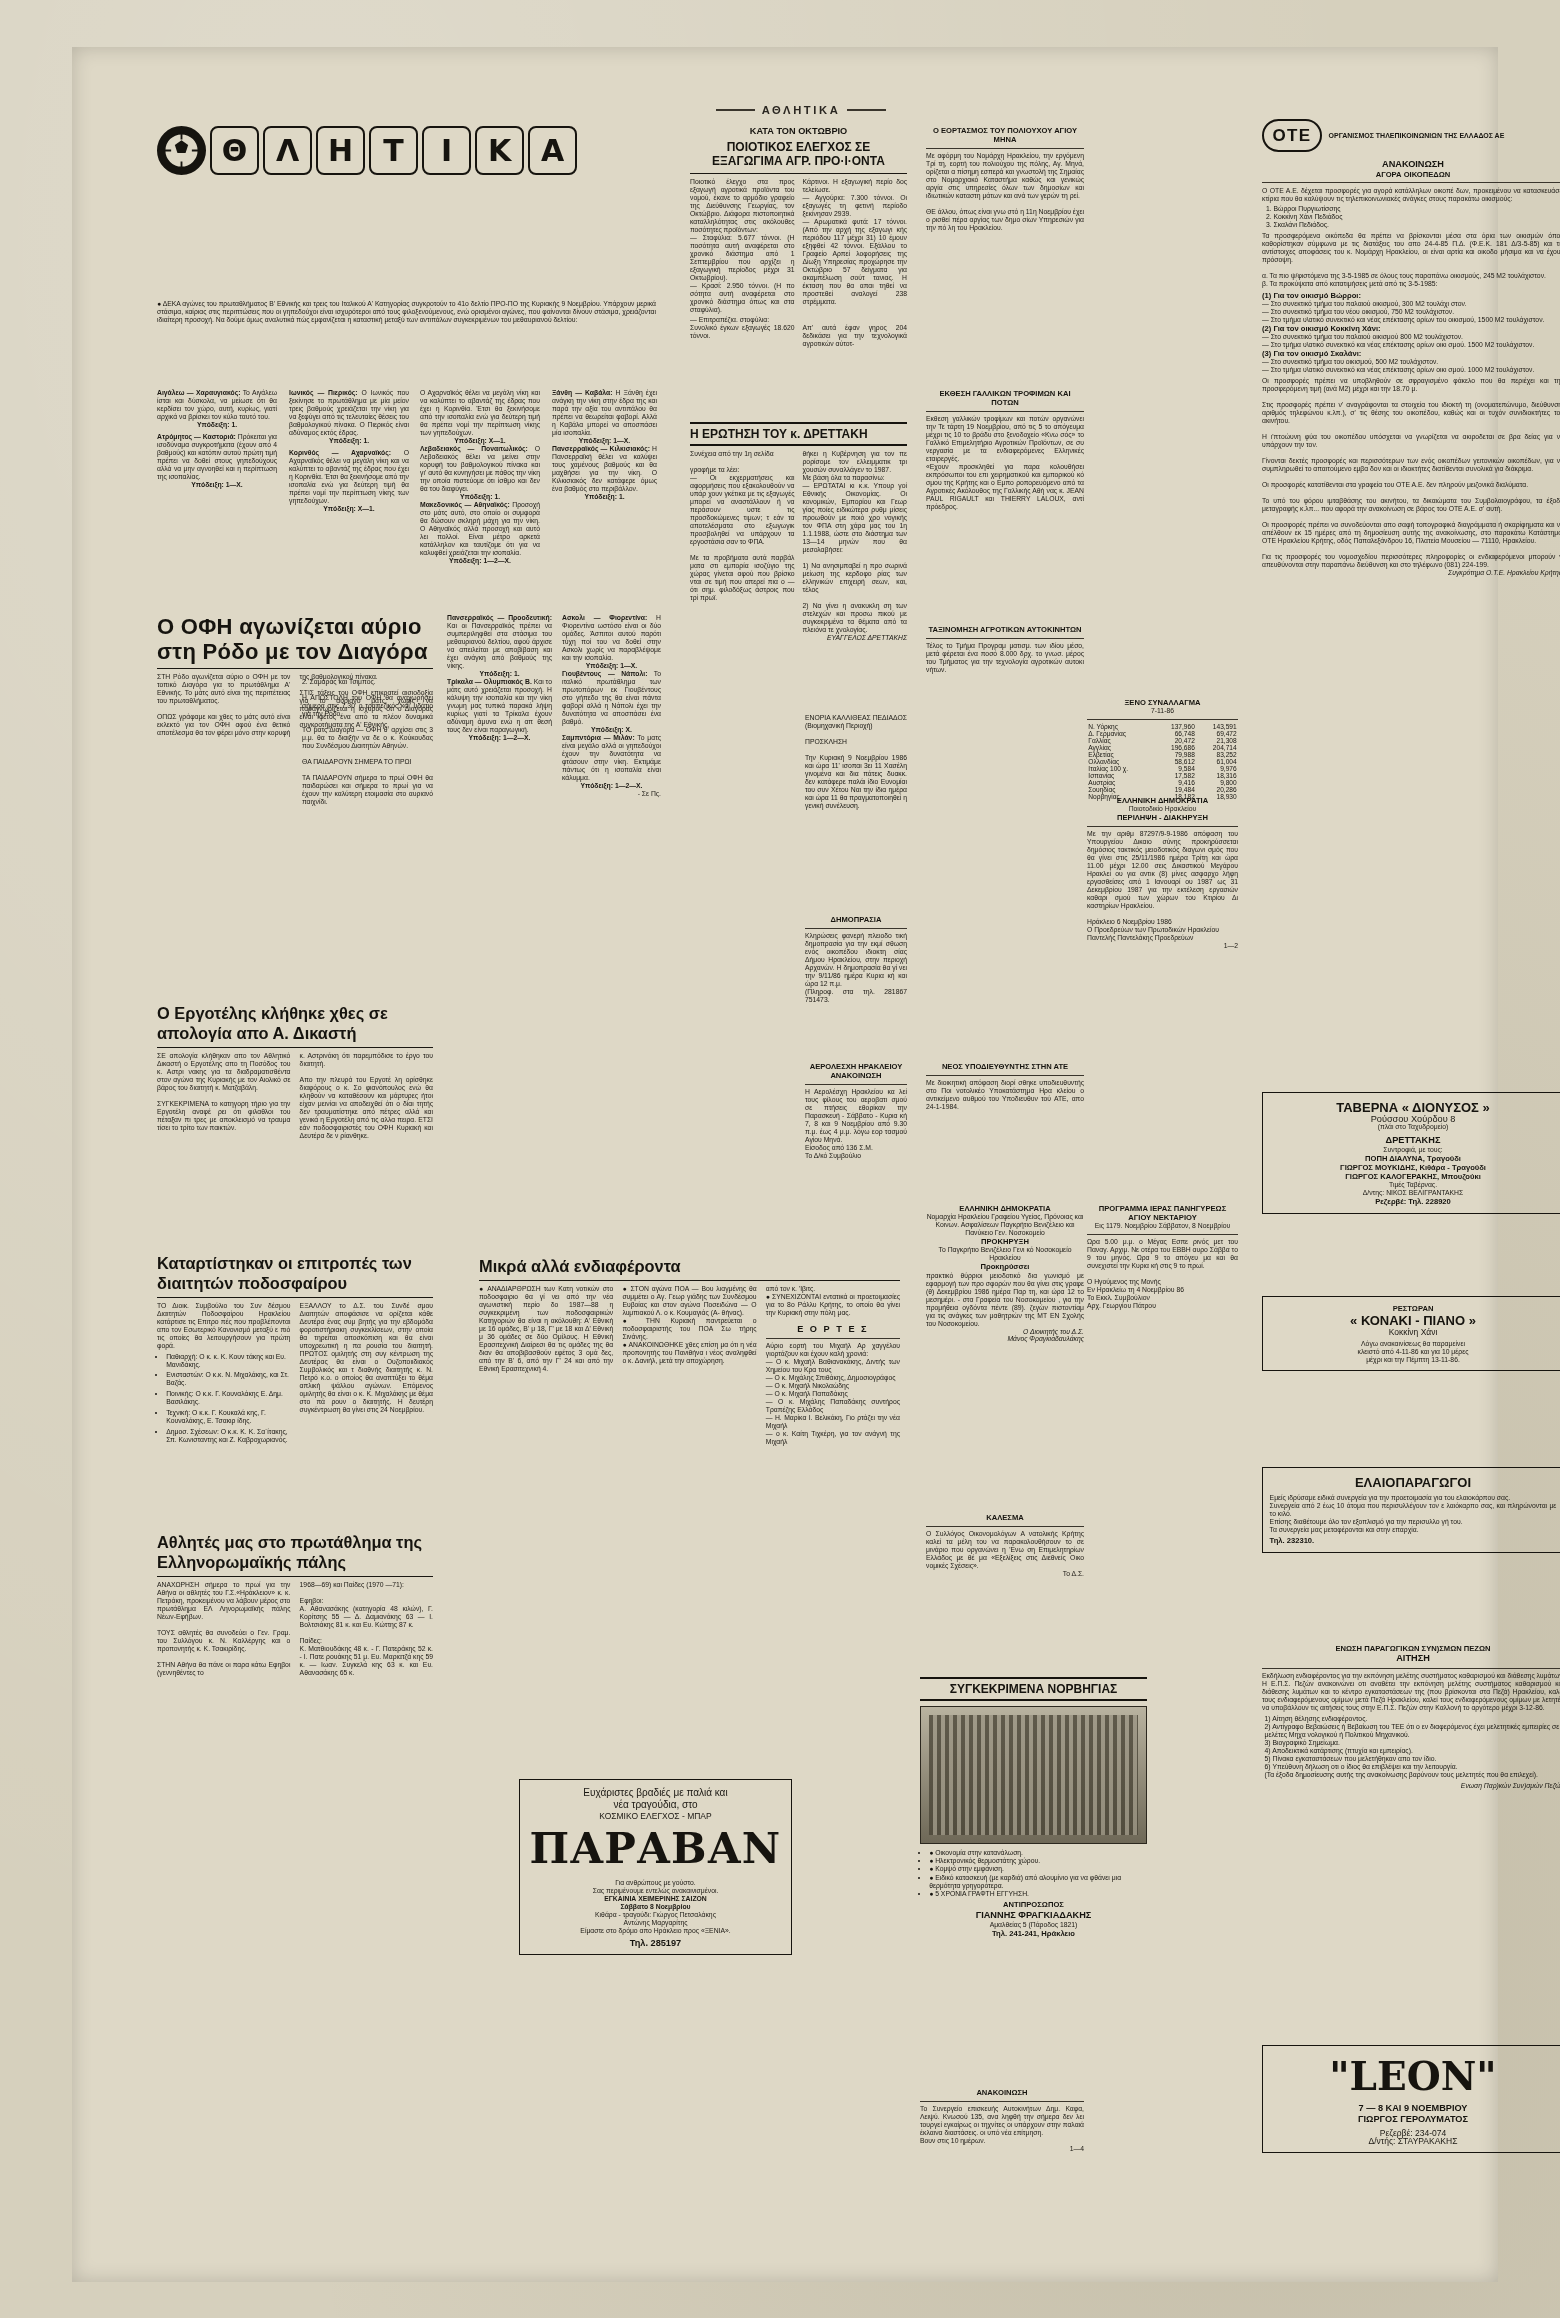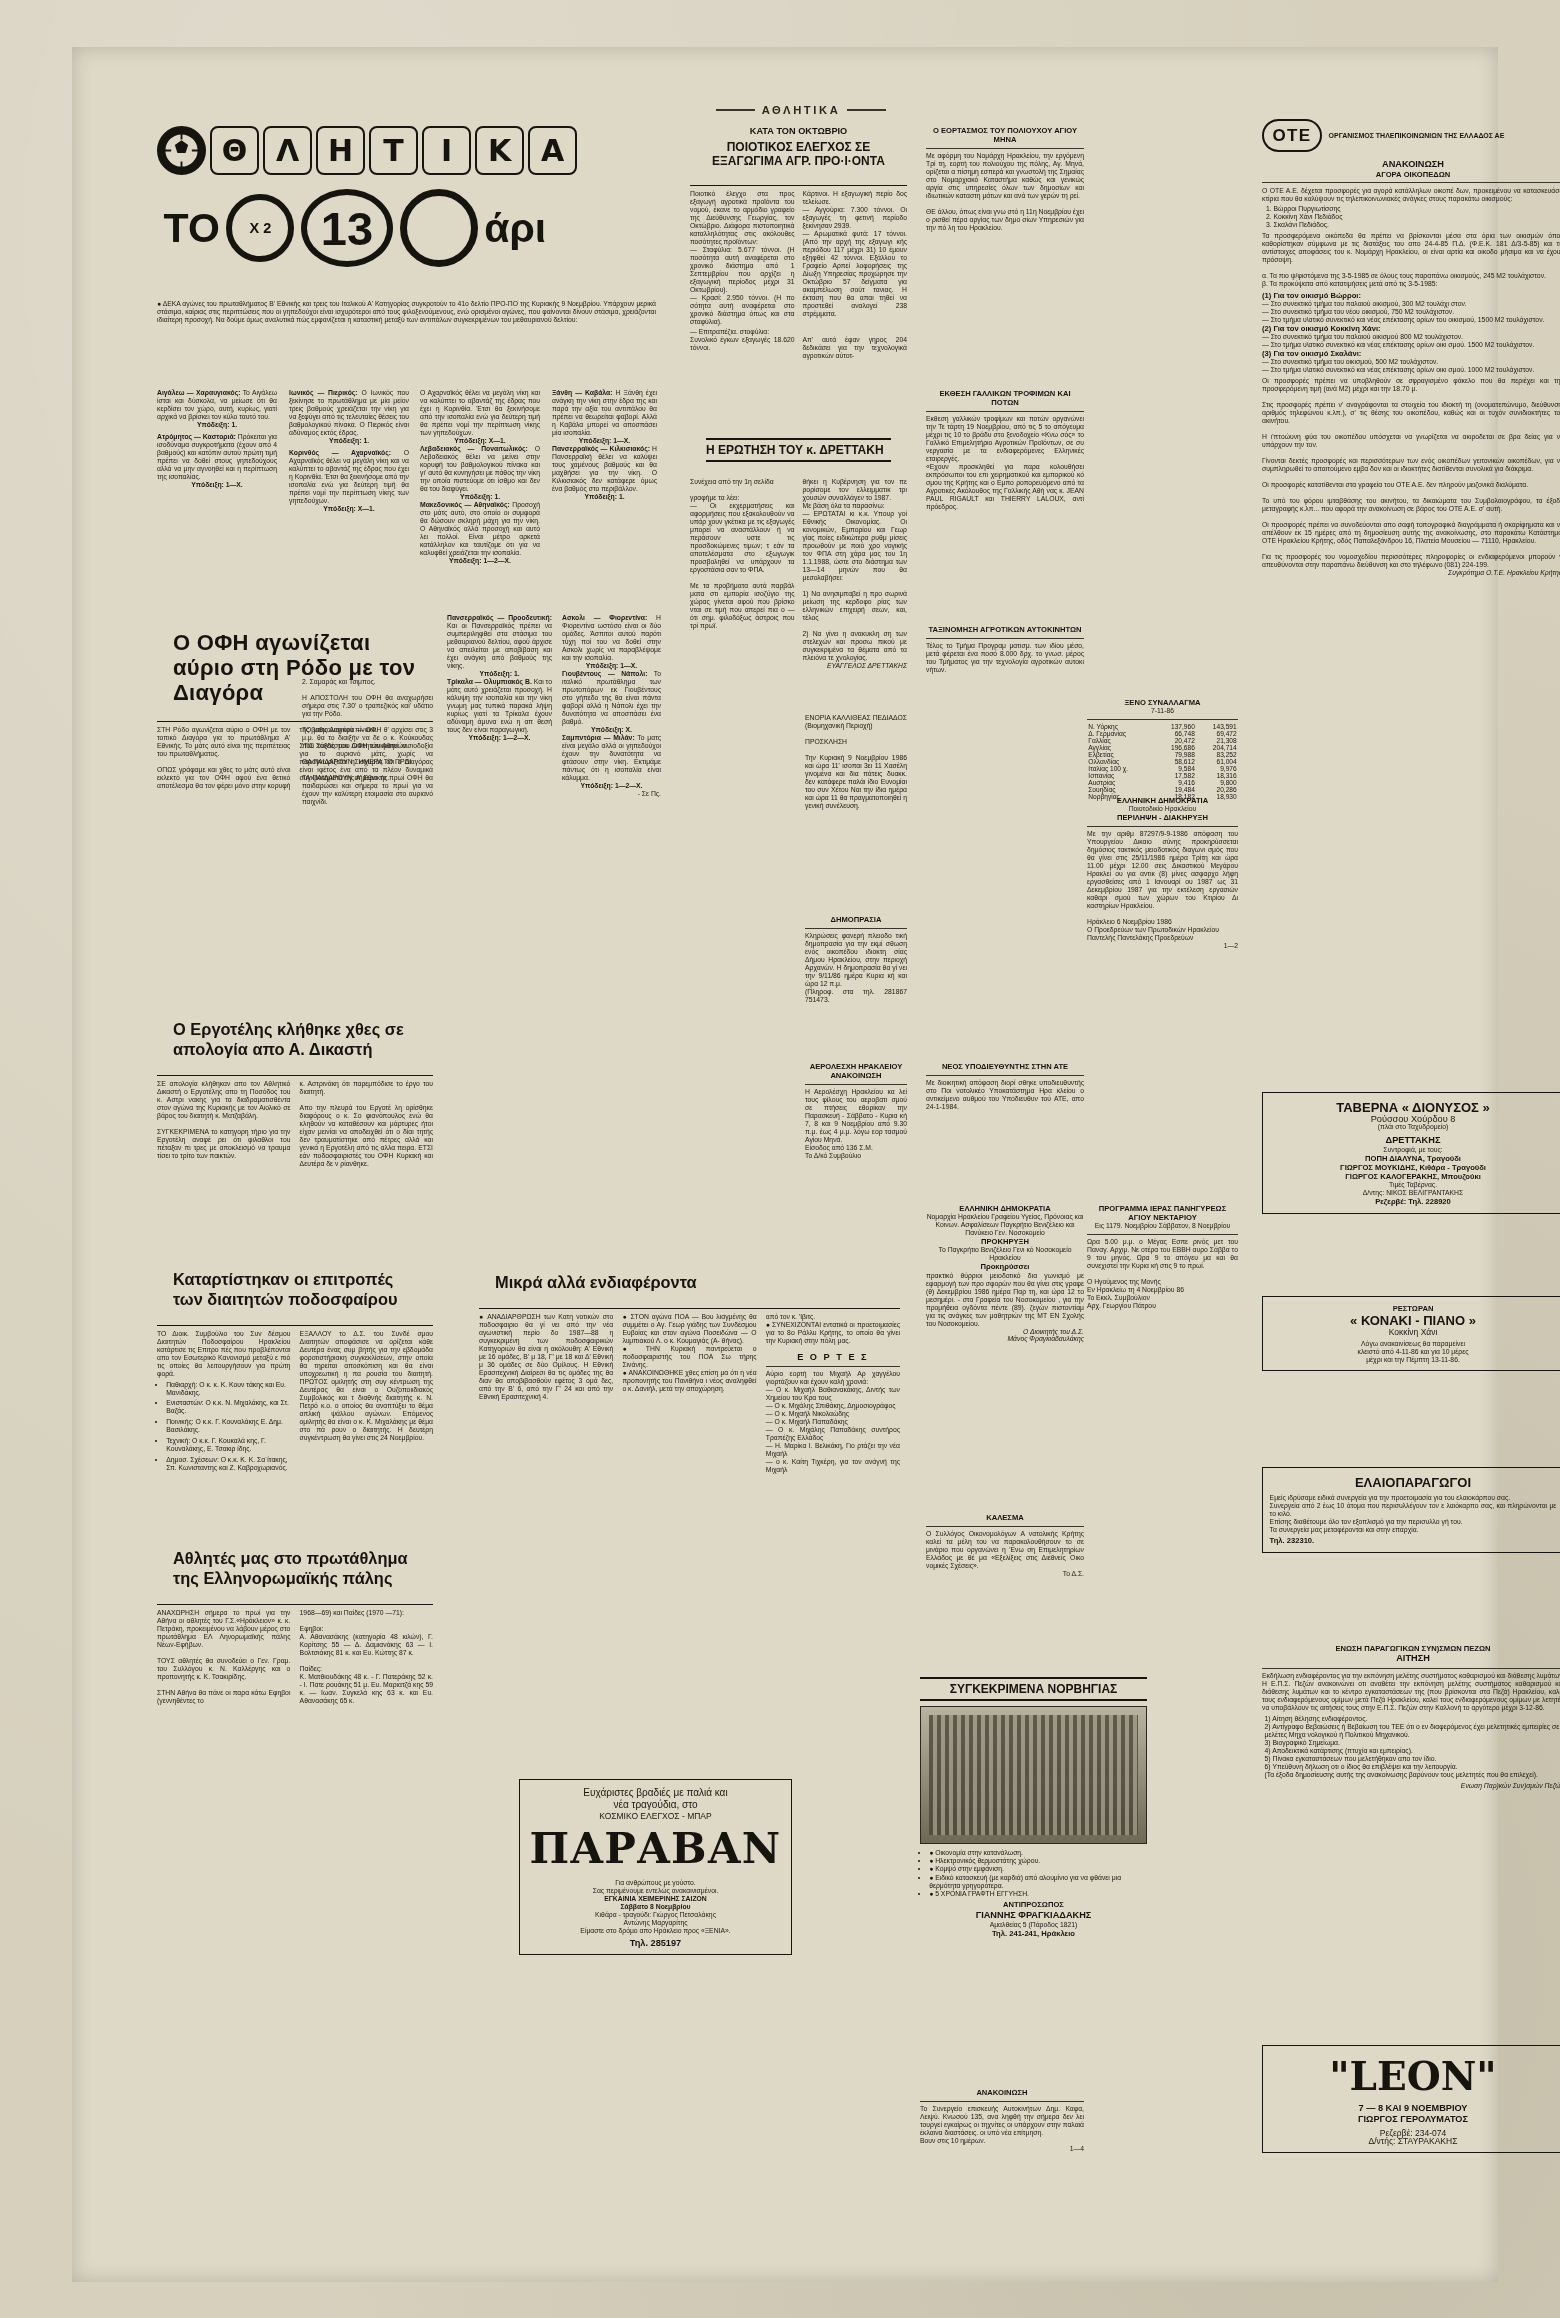--- a/index.html
+++ b/index.html
@@ -30,21 +30,21 @@
   .masthead-bar {
     position:absolute; left:624px; top:54px; width:210px; height:17px;
     display:flex; align-items:center; justify-content:center;
     color:#2a2620; font-size:11.2px; letter-spacing:2.6px; font-weight:bold;
   }
   .masthead-bar .dash { display:inline-block; width:39px; height:2px; background:#3a352c; margin:0 6.6px; }
 
   
   .col { position:absolute; }
   .txt { font-size:6.8px; line-height:8px; text-align:justify; color:#1a1712; }
-  h1,h2,h3,h4 { margin:16px; }
+  h1,h2,h3,h4 { margin:0; }
   .hdr-xl { font-size:22px; font-weight:bold; line-height:25px; letter-spacing:0.3px; }
   .hdr-lg { font-size:16.4px; font-weight:bold; line-height:20px; }
   .hdr-md { font-size:12px; font-weight:bold; line-height:14.5px; }
   .hdr-sm { font-size:9.2px; font-weight:bold; line-height:11.2px; }
   .hdr-xs { font-size:7.6px; font-weight:bold; line-height:9.2px; }
   .center { text-align:center; }
   .rule { border-top:1.3px solid #1a1712; margin:4px 0; }
   .rule-thin { border-top:0.7px solid #3a352c; margin:3.3px 0; }
 
   
@@ -127,29 +127,20 @@
       </div>
       <div class="lbox">Θ</div>
       <div class="lbox">Λ</div>
       <div class="lbox">Η</div>
       <div class="lbox">Τ</div>
       <div class="lbox">Ι</div>
       <div class="lbox">Κ</div>
       <div class="lbox">Α</div>
     </div>
 
-    <div style="position:absolute;left:6.6px;top:63px;display:flex;align-items:center;gap:6.6px;">
-      <span style="font-size:41px;font-weight:bold;">ΤΟ</span>
-      <span class="ring sm">
-        <span style="font-size:14.5px;font-weight:bold;">X 2</span>
-      </span>
-      <span class="num13">13</span>
-      <span class="ring"></span>
-      <span style="font-size:41px;font-weight:bold;">άρι</span>
-    </div>
   </div>
 
   <div class="col" style="left:85px; top:253px; width:499px;">
     <div class="txt" style="text-align:justify;">● ΔΕΚΑ αγώνες του πρωταθλήματος Β' Εθνικής και τρεις του Ιταλικού Α' Κατηγορίας συγκροτούν το 41ο δελτίο ΠΡΟ-ΠΟ της Κυριακής 9 Νοεμβρίου. Υπάρχουν μερικά στάσιμα, καίριας στις περιπτώσεις που οι γηπεδούχοι είναι ισχυρότεροι από τους φιλοξενούμενους, ενώ ορισμένοι αγώνες, που φαίνονται δίνουν στάσιμα, χρειάζονται ιδιαίτερη προσοχή. Να δούμε όμως αναλυτικά πώς εμφανίζεται η καταστική μεταξύ των αντιπάλων συγκεκριμένων του μεθαυριανού δελτίου:</div>
   </div>
 
   <div class="col" style="left:85px; top:342px; width:120px;">
     <div class="txt">
       <b>Αιγάλεω — Χαραυγιακός:</b>
       <span>Το Αιγάλεω ίσται και δύσκολα, να μείωσε ότι θα κερδίσει τον χώρο, αυτή, κυρίως, γιατί αρχικά να βρίσκει τον κύλο ταυτό του.</span>

